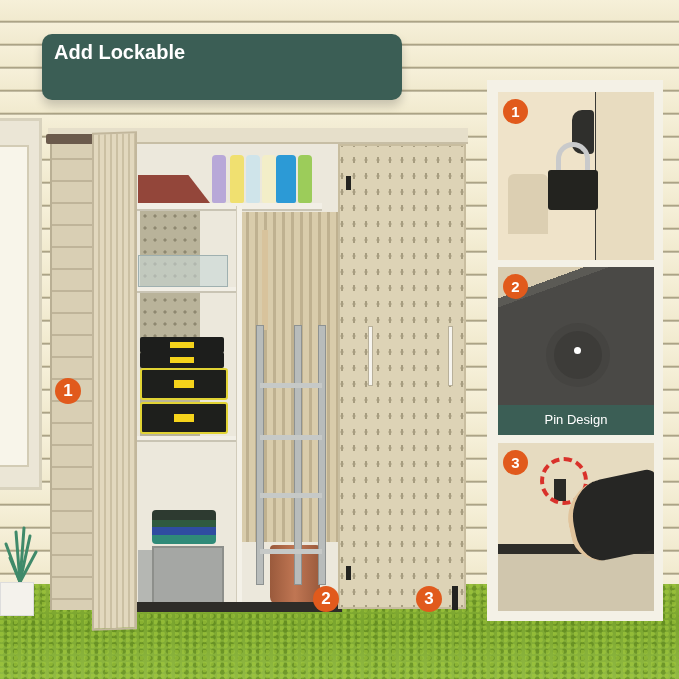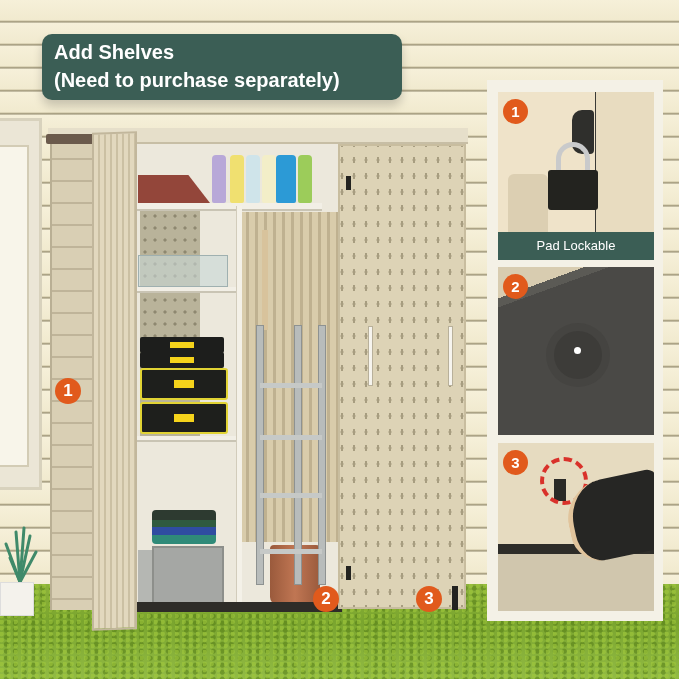--- a/index.html
+++ b/index.html
@@ -209,47 +209,46 @@
   <div class="right-door">
     <div class="strip" style="left:28px;"></div>
     <div class="strip" style="left:108px;"></div>
     <div class="latch-dark" style="left:6px;top:30px;"></div>
     <div class="latch-dark" style="left:6px;top:420px;"></div>
     <div class="latch-dark" style="left:112px;top:440px;width:6px;height:24px;"></div>
   </div>
 </div>
 
 <div class="banner">
-  <div>Add Shelves</div>
-  <div>(Need to purchase separately)</div>
+  <div>Add Lockable</div>
 </div>
 
 <div class="badge" style="left:55px;top:378px;">1</div>
 <div class="badge" style="left:313px;top:586px;">2</div>
 <div class="badge" style="left:416px;top:586px;">3</div>
 
 <div class="feature-frame"></div>
 
 <div class="feature-card" style="top:92px;height:168px;">
   <div class="card-image img-lock" style="height:168px;">
     <div class="door-shadow"></div>
     <div class="hasp"></div>
     <div class="shackle"></div>
     <div class="lock-body"></div>
   </div>
   <div class="badge card-badge">1</div>
-  <div class="card-caption" style="height:28px;">Pad Lockable</div>
 </div>
 
 <div class="feature-card" style="top:267px;height:168px;">
   <div class="card-image img-pin" style="height:168px;">
     <div class="pin-ring"></div>
     <div class="pin-hole"></div>
   </div>
   <div class="badge card-badge">2</div>
+  <div class="card-caption" style="height:30px;">Pin Design</div>
 </div>
 
 <div class="feature-card" style="top:443px;height:168px;">
   <div class="card-image img-floor" style="height:168px;">
     <div class="floor-hook"></div>
     <div class="dash-circle"></div>
     <div class="shoe"></div>
   </div>
   <div class="badge card-badge">3</div>
 </div>

